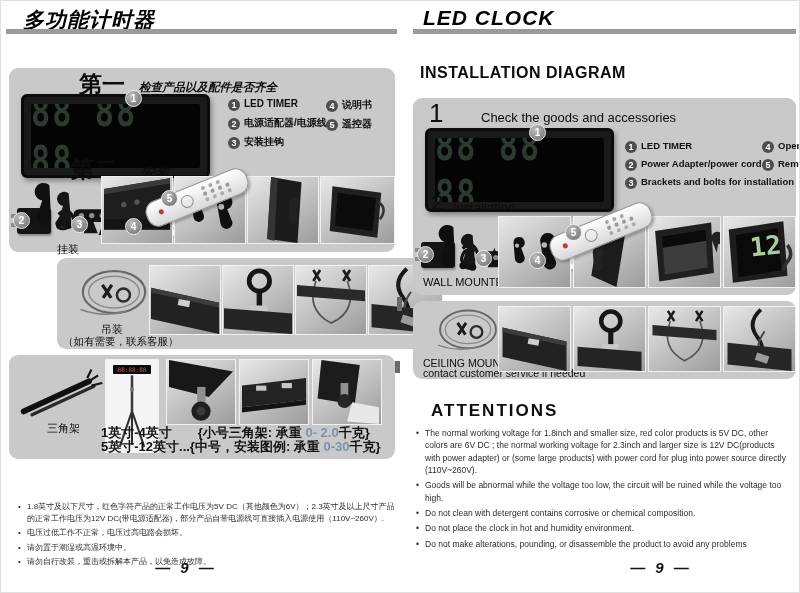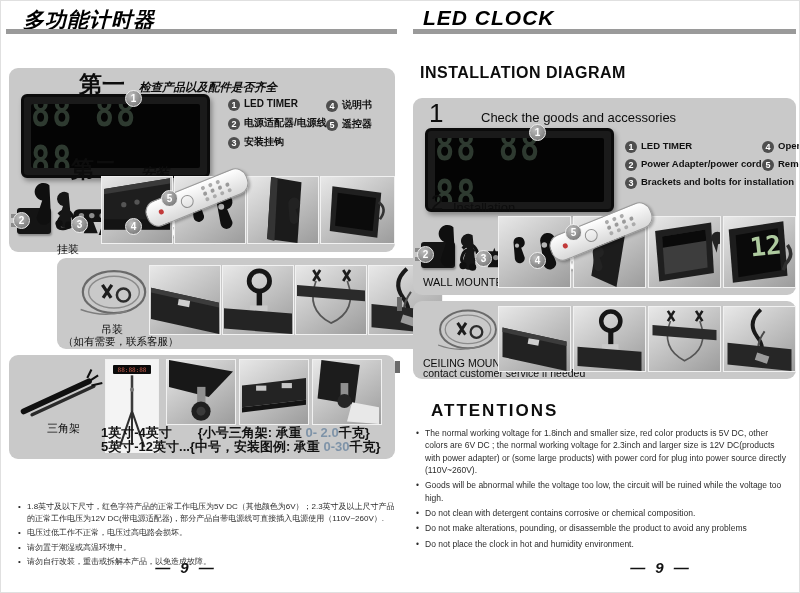--- a/index.html
+++ b/index.html
@@ -414,18 +414,18 @@
           <rect x="44" y="74" width="20" height="12" fill="#9c9c9c" transform="rotate(18 54 80)"></rect>
         </svg>
     </div>
   </div>
 
   <div class="sec-title" style="left:430px;top:400px;font-size:17px;letter-spacing:2px;">ATTENTIONS</div>
   <div class="bullets en" style="left:415px;top:426px;width:376px;">
     <div class="bullet">The normal working voltage for 1.8inch and smaller size, red color products is 5V DC, other colors are 6V DC ; the normal working voltage for 2.3inch and larger size is 12V DC(products with power adapter) or (some large products) with power cord for plug into power source directly (110V~260V).</div>
     <div class="bullet">Goods will be abnormal while the voltage too low, the circuit will be ruined while the voltage too high.</div>
     <div class="bullet">Do not clean with detergent contains corrosive or chemical composition.</div>
+    <div class="bullet">Do not place the clock in hot and humidity environment.</div>
     <div class="bullet">Do not make alterations, pounding, or disassemble the product to avoid any problems</div>
-    <div class="bullet">Do not place the clock in hot and humidity environment.</div>
   </div>
   <div class="pagenum" style="left:585px;top:558px;width:150px;">— 9 —</div>
 
 </div>
 
 </body></html>

